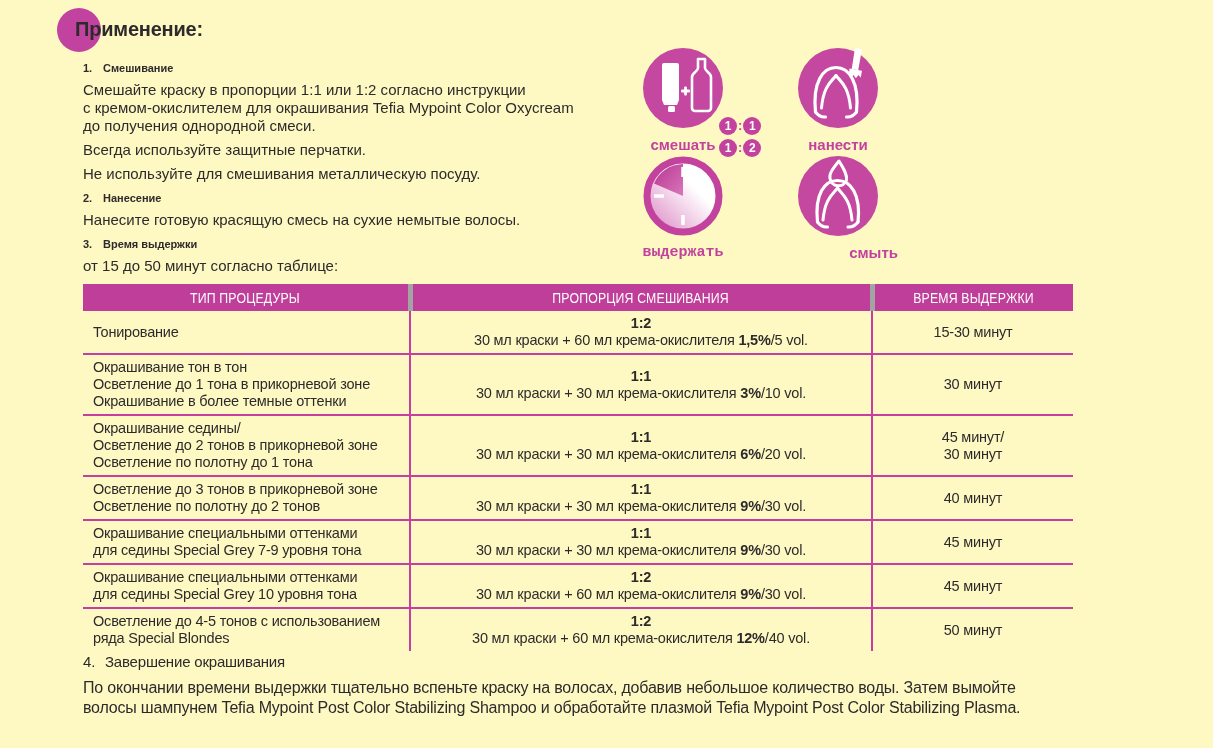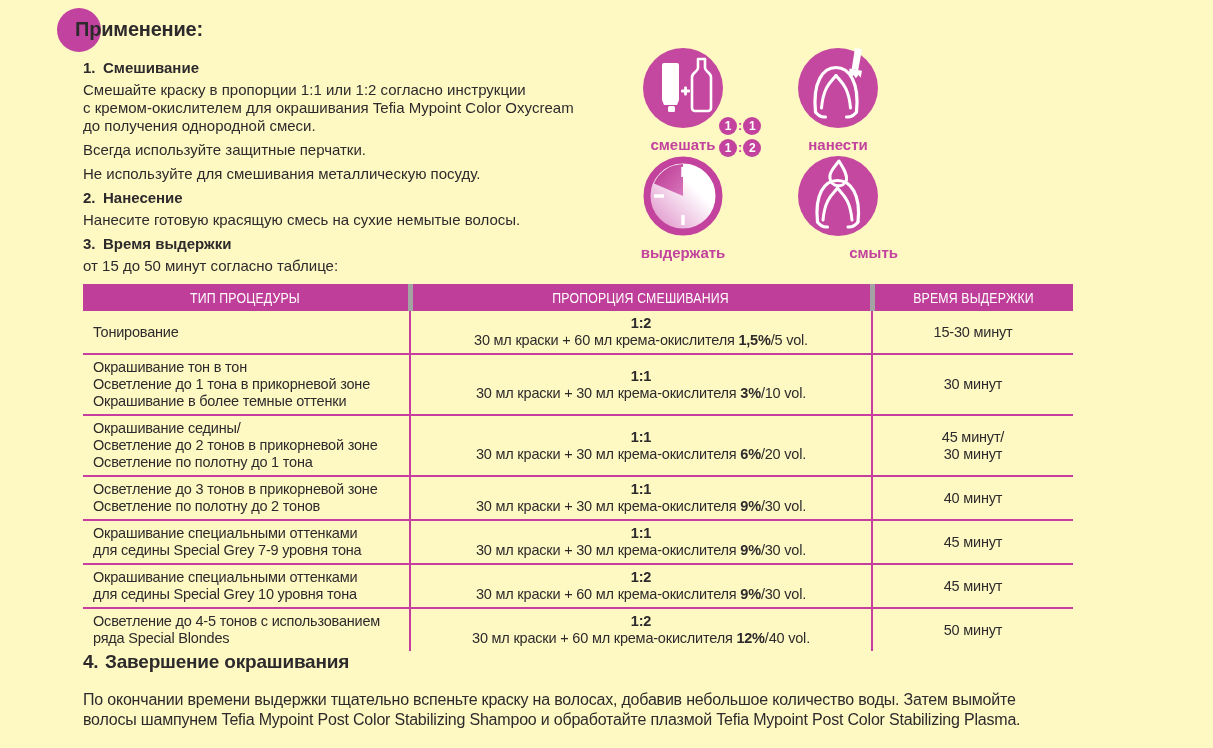--- a/index.html
+++ b/index.html
@@ -6,21 +6,21 @@
   html,body { background:#ffffff; }
   body { font-family:"Liberation Sans", sans-serif; color:#2d2a2c; }
   .page { position:relative; width:1213px; height:748px; background:#fef9c3; overflow:hidden; }
 
   
   .title-circle { position:absolute; left:57px; top:8px; width:44px; height:44px; border-radius:50%; background:#c2439f; }
   h1.page-title { position:absolute; left:75px; top:18px; font-size:20px; font-weight:bold; letter-spacing:-0.2px; }
 
   
   .steps { position:absolute; left:83px; top:54px; width:560px; font-size:15px; line-height:18px; }
-  .steps h3 { font-size:15px; line-height:18px; font-weight:bold; margin:5px 0 4px; }
+  .steps h3 { font-size:11px; line-height:18px; font-weight:bold; margin:5px 0 4px; }
   .steps h3 .num { display:inline-block; width:20px; }
   .steps p { margin:0 0 6px; }
   .lines { white-space:pre-line; }
 
   
   .icon-block { position:absolute; width:120px; text-align:center; }
   .icon-block svg { display:block; margin:0 auto; }
   .icon-label { display:block; margin-top:8px; font-size:15px; font-weight:bold; color:#c2429e; }
   .ratios { position:absolute; left:719px; top:116px; }
   .ratio-badge { display:flex; align-items:center; height:20px; margin-bottom:2px; }
@@ -34,21 +34,21 @@
   .mix-table th .hdr { display:inline-block; transform:scaleX(0.82); transform-origin:center; white-space:nowrap; letter-spacing:0.2px; }
   .mix-table td { vertical-align:middle; line-height:17px; padding:4px 8px; }
   .mix-table td + td { border-left:2px solid #c73ea1; }
   .mix-table tbody tr + tr td { border-top:2px solid #c73ea1; }
   td.proc { text-align:left; padding-left:10px;margin-top:37px; }
   td.mix, td.time { text-align:center; }
   .ratio-line { font-weight:bold; }
 
   
   .finish { position:absolute; left:83px; top:652px; width:1085px; font-size:16px; line-height:20.5px; letter-spacing:-0.2px; }
-  .finish h3 { font-size:19px; font-weight:bold; margin-bottom:17px; }
+  .finish h3 { font-size:15px; font-weight:normal; margin-bottom:5px; }
   .finish h3 .num { display:inline-block; width:22px; }
 </style>
 </head>
 <body>
 
 <div class="page">
 
   <div class="title-circle"></div>
   <h1 class="page-title">Применение:</h1>
 
@@ -99,21 +99,21 @@
       <path d="M38,27.5 C33,34 25.5,38 23.5,60" stroke="#fff" stroke-width="3" fill="none" stroke-linecap="round"></path>
       <path d="M38,27.5 C43,34 50.5,38 52.5,60" stroke="#fff" stroke-width="3" fill="none" stroke-linecap="round"></path>
       <path d="M17.5,64 q4,5.5 10,5" stroke="#fff" stroke-width="3" fill="none" stroke-linecap="round"></path>
       <path d="M58.5,64 q-4,5.5 -10,5" stroke="#fff" stroke-width="3" fill="none" stroke-linecap="round"></path>
       <path d="M57,0 l7,1.2 l-3.8,21 l-6.5,-1.2 z" fill="#fff"></path>
       <path d="M51.5,20.5 l12.5,2.2 l-1.3,7 l-2.2,-2.6 l-2.6,3.2 l-2.4,-3.4 l-2.8,2.8 l-1.8,-3.2 z" fill="#fff"></path>
     </svg>
     <span class="icon-label">нанести</span>
   </div>
 
-  <div class="icon-block" style="left:623px; top:156px;">
+  <div class="icon-block" style="left:623px; top:156px;font-family:Liberation Mono, monospace;">
     <svg width="80" height="80" viewBox="0 0 80 80">
       <defs>
         <linearGradient id="faceGrad" x1="1" y1="0" x2="0" y2="1">
           <stop offset="0.35" stop-color="#ffffff"></stop>
           <stop offset="1" stop-color="#dd8ac6"></stop>
         </linearGradient>
         <linearGradient id="wedgeGrad" x1="0" y1="0" x2="1" y2="1">
           <stop offset="0" stop-color="#b8368f"></stop>
           <stop offset="1" stop-color="#d976bd"></stop>
         </linearGradient>

